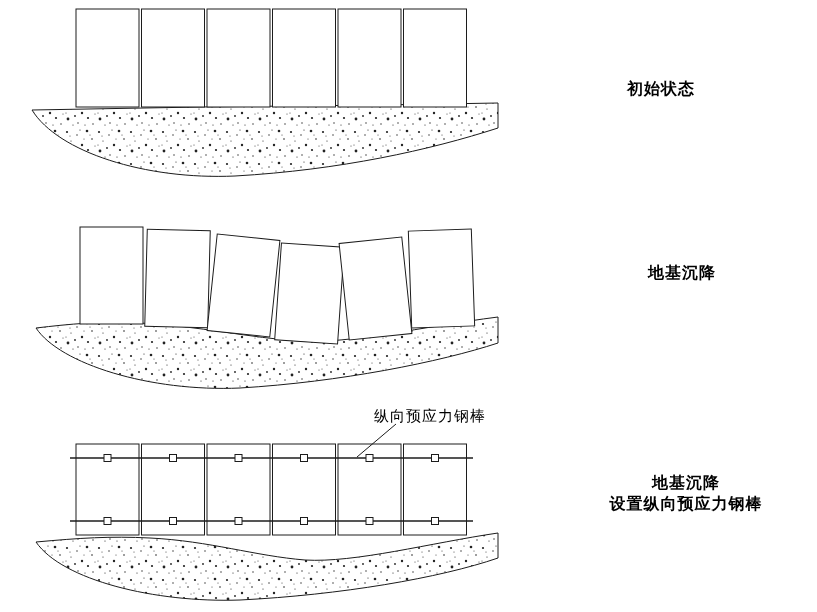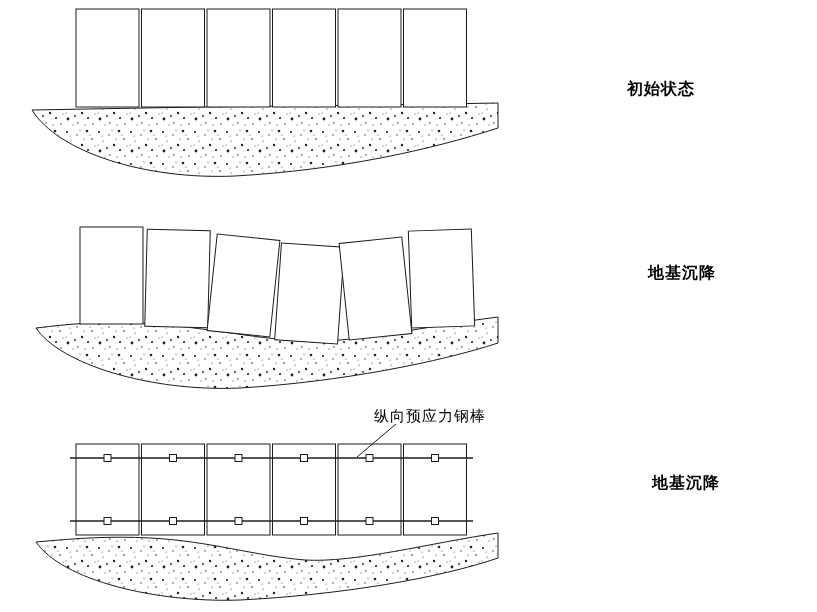--- a/index.html
+++ b/index.html
@@ -140,17 +140,18 @@
   <div class="caption caption-1">
     <div>初始状态</div>
   </div>
 
   <div class="caption caption-2">
     <div>地基沉降</div>
   </div>
 
   <div class="caption caption-3">
     <div>地基沉降</div>
+    <div>设置纵向预应力钢棒</div>
   </div>
 
   <div class="callout">纵向预应力钢棒</div>
 
 </div>
 
 </body></html>

